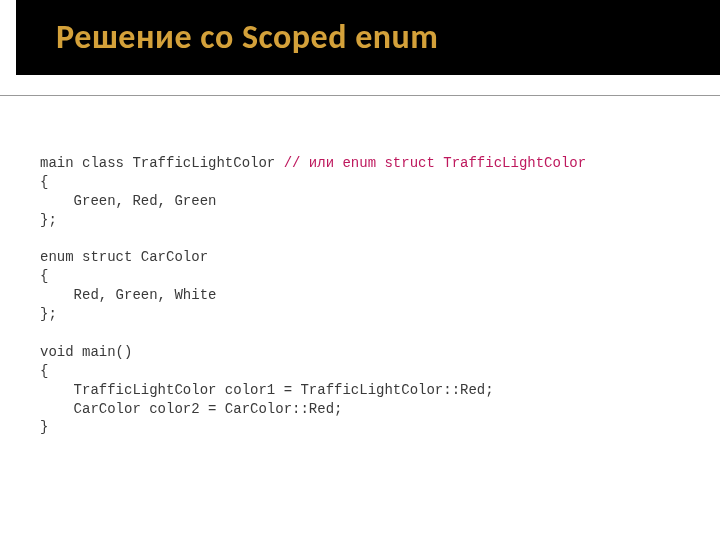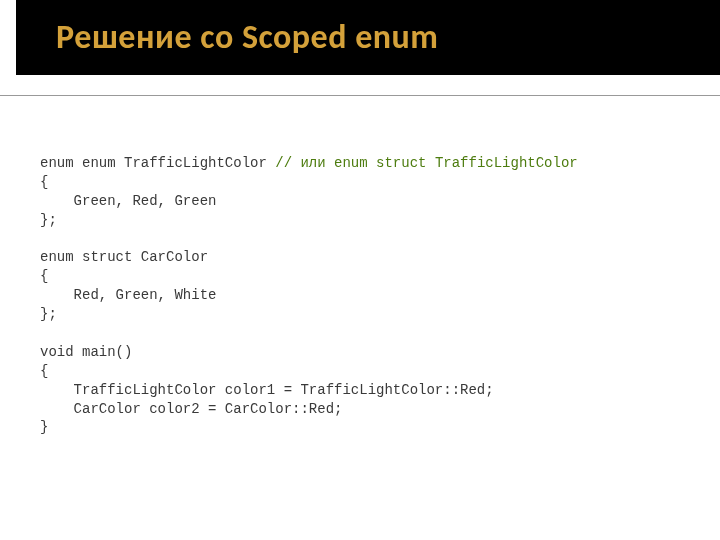--- a/index.html
+++ b/index.html
@@ -38,32 +38,32 @@
   }
   .code-block {
     padding: 50px 0 0 40px;
     font-family: Consolas, "Courier New", monospace;
     font-size: 14px;
     line-height: 1.35;
     color: #3a3a3a;
     white-space: pre;
   }
   .comment {
-    color: #4d7c0f;
+    color: #be185d;
   }
 </style>
 </head>
 <body>
 
 <div class="slide">
   <div class="title-band">
     <div class="title">Решение со Scoped enum</div>
   </div>
   <hr class="rule">
-  <div class="code-block"><span>enum enum TrafficLightColor </span><span class="comment">// или enum struct TrafficLightColor</span>
+  <div class="code-block"><span>main class TrafficLightColor </span><span class="comment">// или enum struct TrafficLightColor</span>
 <span>{</span>
 <span>    Green, Red, Green</span>
 <span>};</span>
 <span></span>
 <span>enum struct CarColor</span>
 <span>{</span>
 <span>    Red, Green, White</span>
 <span>};</span>
 <span></span>
 <span>void main()</span>

